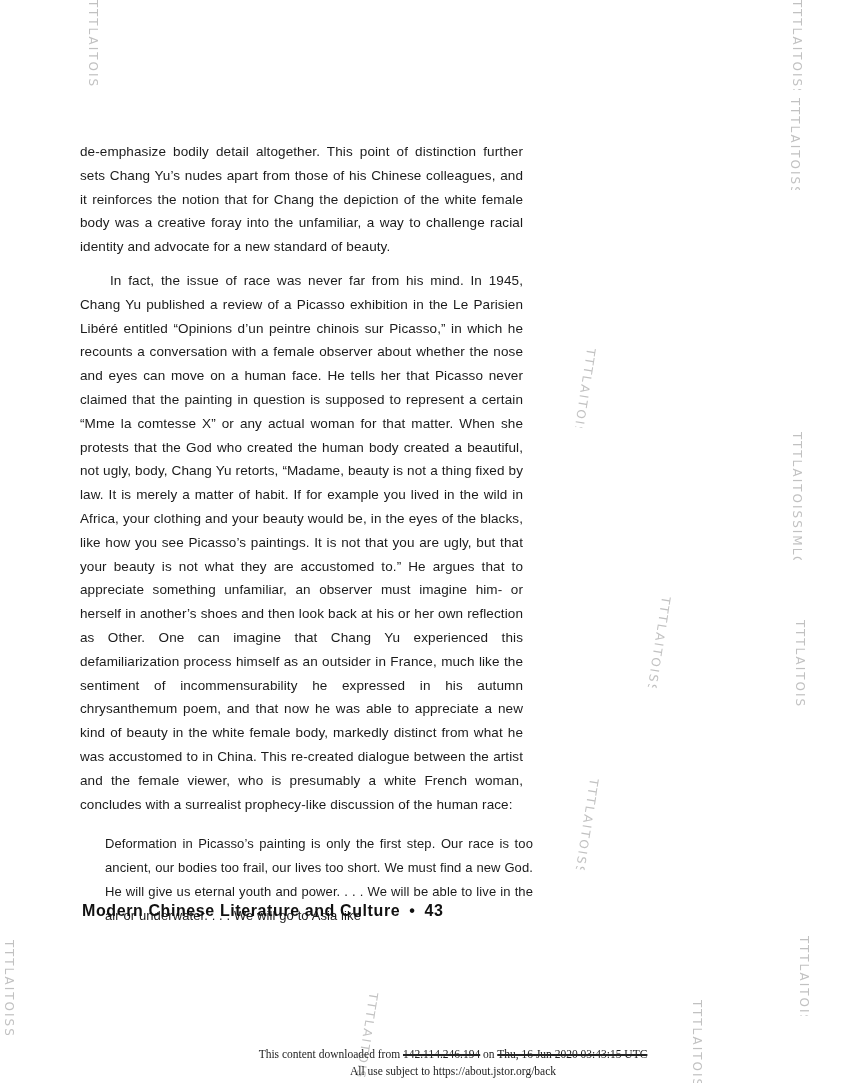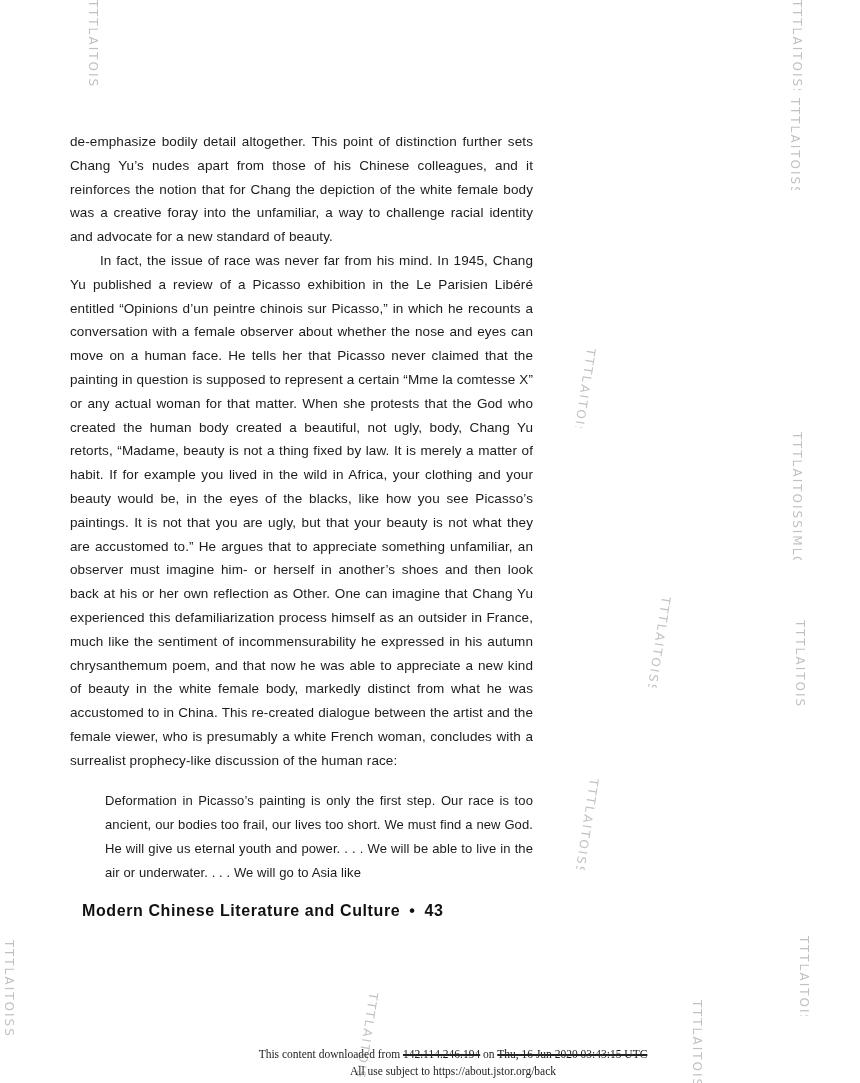--- a/index.html
+++ b/index.html
@@ -16,21 +16,21 @@
   
   .content {
     position: absolute;
     left: 70px; top: 130px;
     width: 463px;
   }
   .para {
     font-size: 13.5px;
     line-height: 23.8px;
     text-align: justify;
-    margin: 0;
+    margin: 10px;
     letter-spacing: 0.1px;
   }
   .para.indent { text-indent: 30px; }
   .italic { }
 
   blockquote {
     margin: 16px 0 0 35px;
     font-size: 13px;
     line-height: 24px;
     text-align: justify;

